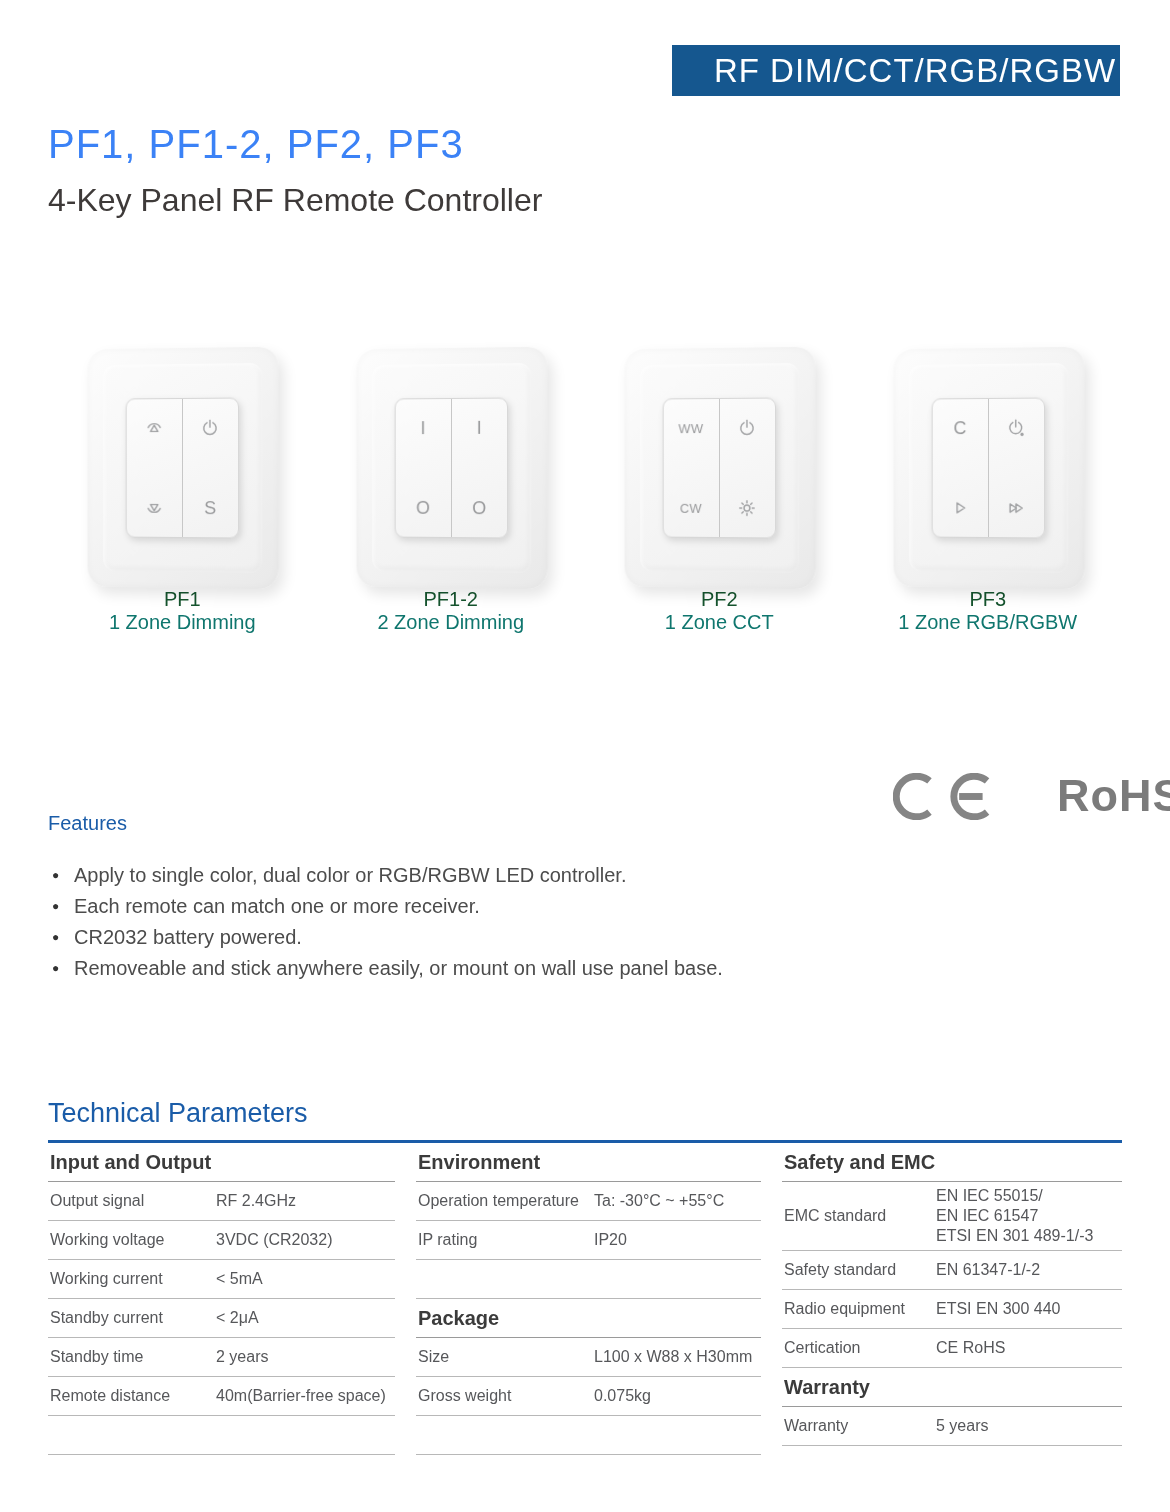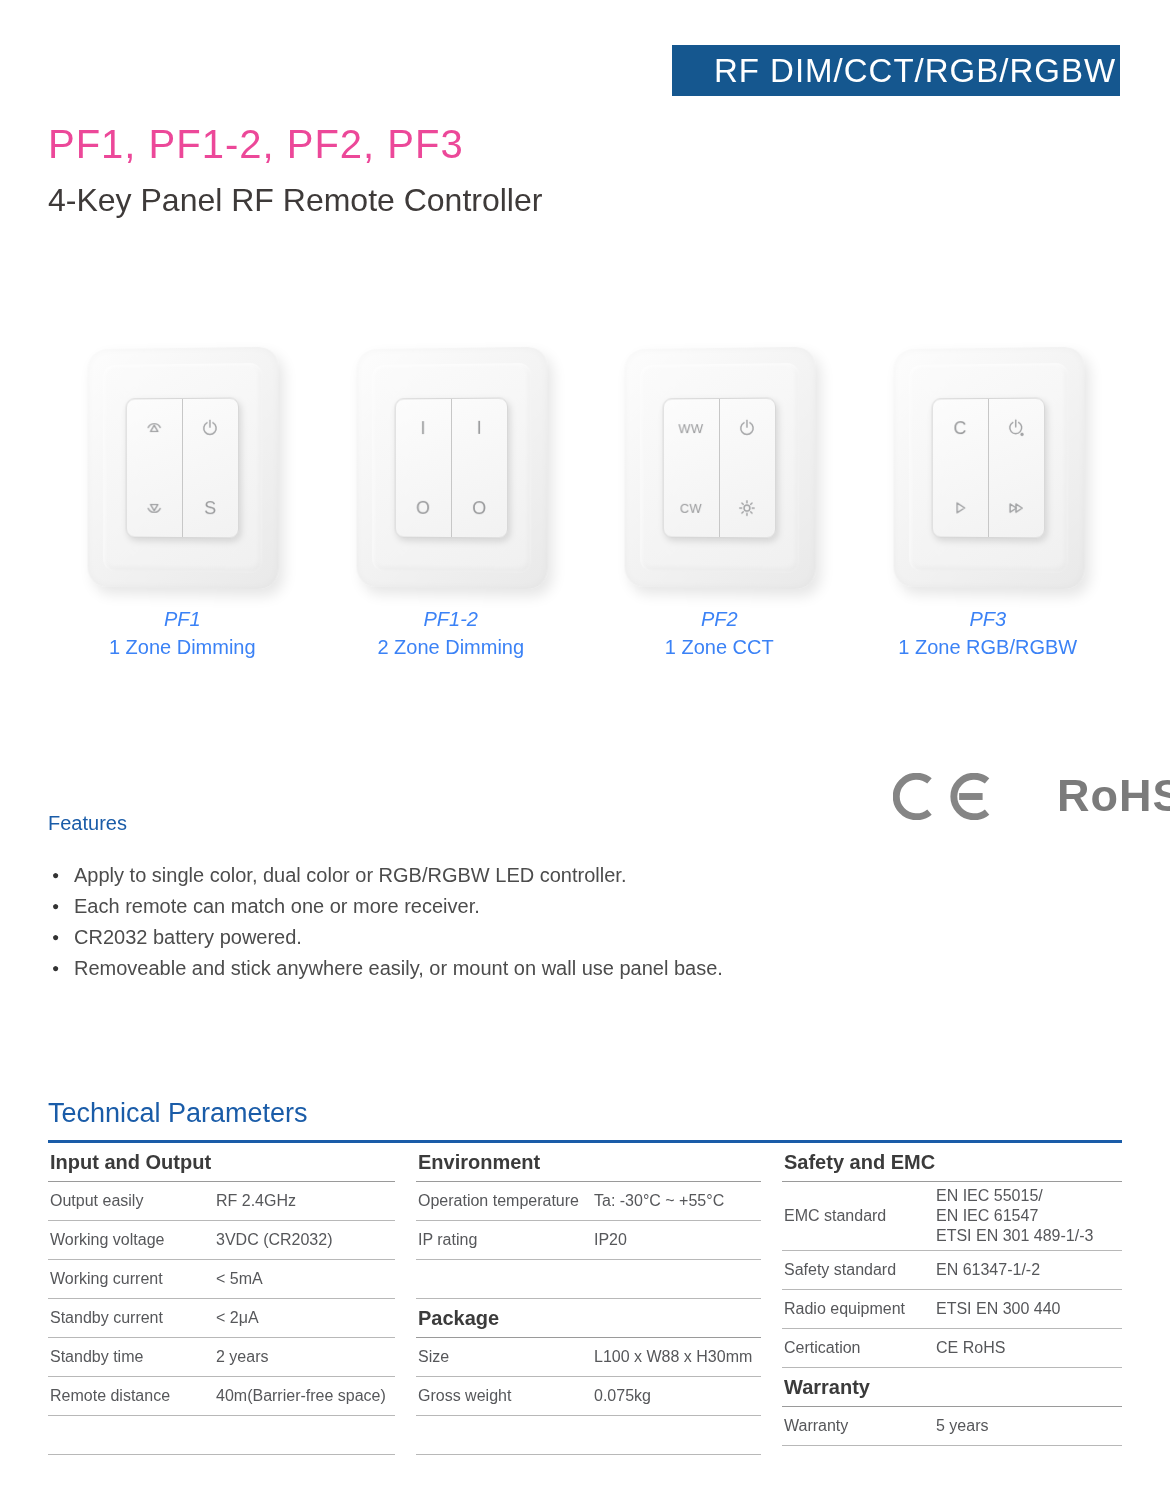--- a/index.html
+++ b/index.html
@@ -6,21 +6,21 @@
   body { background:#ffffff; font-family:"Liberation Sans", sans-serif; }
   .page { position:relative; width:1170px; height:1512px; background:#ffffff; overflow:hidden; }
 
   
   .banner { position:absolute; left:672px; top:45px; width:448px; height:51px;
     background:#15578F; color:#ffffff; font-size:33px; letter-spacing:1px;
     display:flex; align-items:center; justify-content:center;padding-left:38px; }
 
   
   .title { position:absolute; left:48px; top:122px; font-size:40px; font-weight:400;
-    color:#ec4899; letter-spacing:1px; }
+    color:#3b82f6; letter-spacing:1px; }
   .subtitle { position:absolute; left:48px; top:182px; font-size:32px; font-weight:400;
     color:#3E3A39; }
 
   
   .products { position:absolute; left:48px; top:348px; width:1074px; display:flex; }
   .product { flex:1 1 0; display:flex; flex-direction:column; align-items:center; }
   .plate { width:192px; height:240px; border-radius:20px; position:relative;
     background:linear-gradient(135deg,#fdfdfd 0%,#f4f4f4 45%,#e9e9e9 100%);
     box-shadow:5px 7px 14px rgba(0,0,0,0.10), inset 0 0 10px rgba(0,0,0,0.03);
     transform:perspective(900px) rotateY(-6deg); }
@@ -33,22 +33,22 @@
     box-shadow:2px 3px 7px rgba(0,0,0,0.13); display:flex; }
   .keyhalf { flex:1 1 0; display:flex; flex-direction:column; justify-content:space-between;
     align-items:center; padding:19px 0; }
   .keydivider { width:1px; background:#c7c7c7; }
   .keycell { height:20px; display:flex; align-items:center; justify-content:center;
     color:#9B9C9E; }
   .keycell svg { width:18px; height:18px; stroke:#A2A3A5; stroke-width:1.3; fill:none;
     stroke-linecap:round; stroke-linejoin:round; }
   .keytext { font-size:18px; color:#98999B; }
   .keytext.small { font-size:13px; letter-spacing:0.5px; }
-  .pname { margin-top:20px; font-size:20px; color:#3b82f6;font-style:italic; }
-  .pzone { margin-top:5px; font-size:20px; color:#3b82f6; }
+  .pname { font-size:20px; color:#14532d; }
+  .pzone { font-size:20px; color:#0f766e; }
 
   
   .certs { position:absolute; left:893px; top:770px; display:flex; align-items:center; gap:36px; }
   .ce svg { display:block; }
   .rohs { font-size:45px; font-weight:bold; color:#7B7B7B; letter-spacing:1px; }
 
   
   .features-h { position:absolute; left:48px; top:812px; font-size:20px; font-weight:400; color:#1A5CA8; }
   .features { position:absolute; left:52px; top:860px; list-style:none; }
   .features li { font-size:20px; color:#4C4C4C; line-height:31px; padding-left:22px; position:relative; }
@@ -226,21 +226,21 @@
       <li>CR2032 battery powered.</li>
       <li>Removeable and stick anywhere easily, or mount on wall use panel base.</li>
     </ul>
 
   <div class="tech-h">Technical Parameters</div>
   <div class="blue-rule"></div>
   <div class="tech-grid">
       <div class="tcol tcol1">
         <div class="sec-header">Input and Output</div>
         <div class="trow">
-          <div class="tlabel">Output easily</div>
+          <div class="tlabel">Output signal</div>
           <div class="tvalue">RF 2.4GHz</div>
         </div>
         <div class="trow">
           <div class="tlabel">Working voltage</div>
           <div class="tvalue">3VDC (CR2032)</div>
         </div>
         <div class="trow">
           <div class="tlabel">Working current</div>
           <div class="tvalue">&lt; 5mA</div>
         </div>

